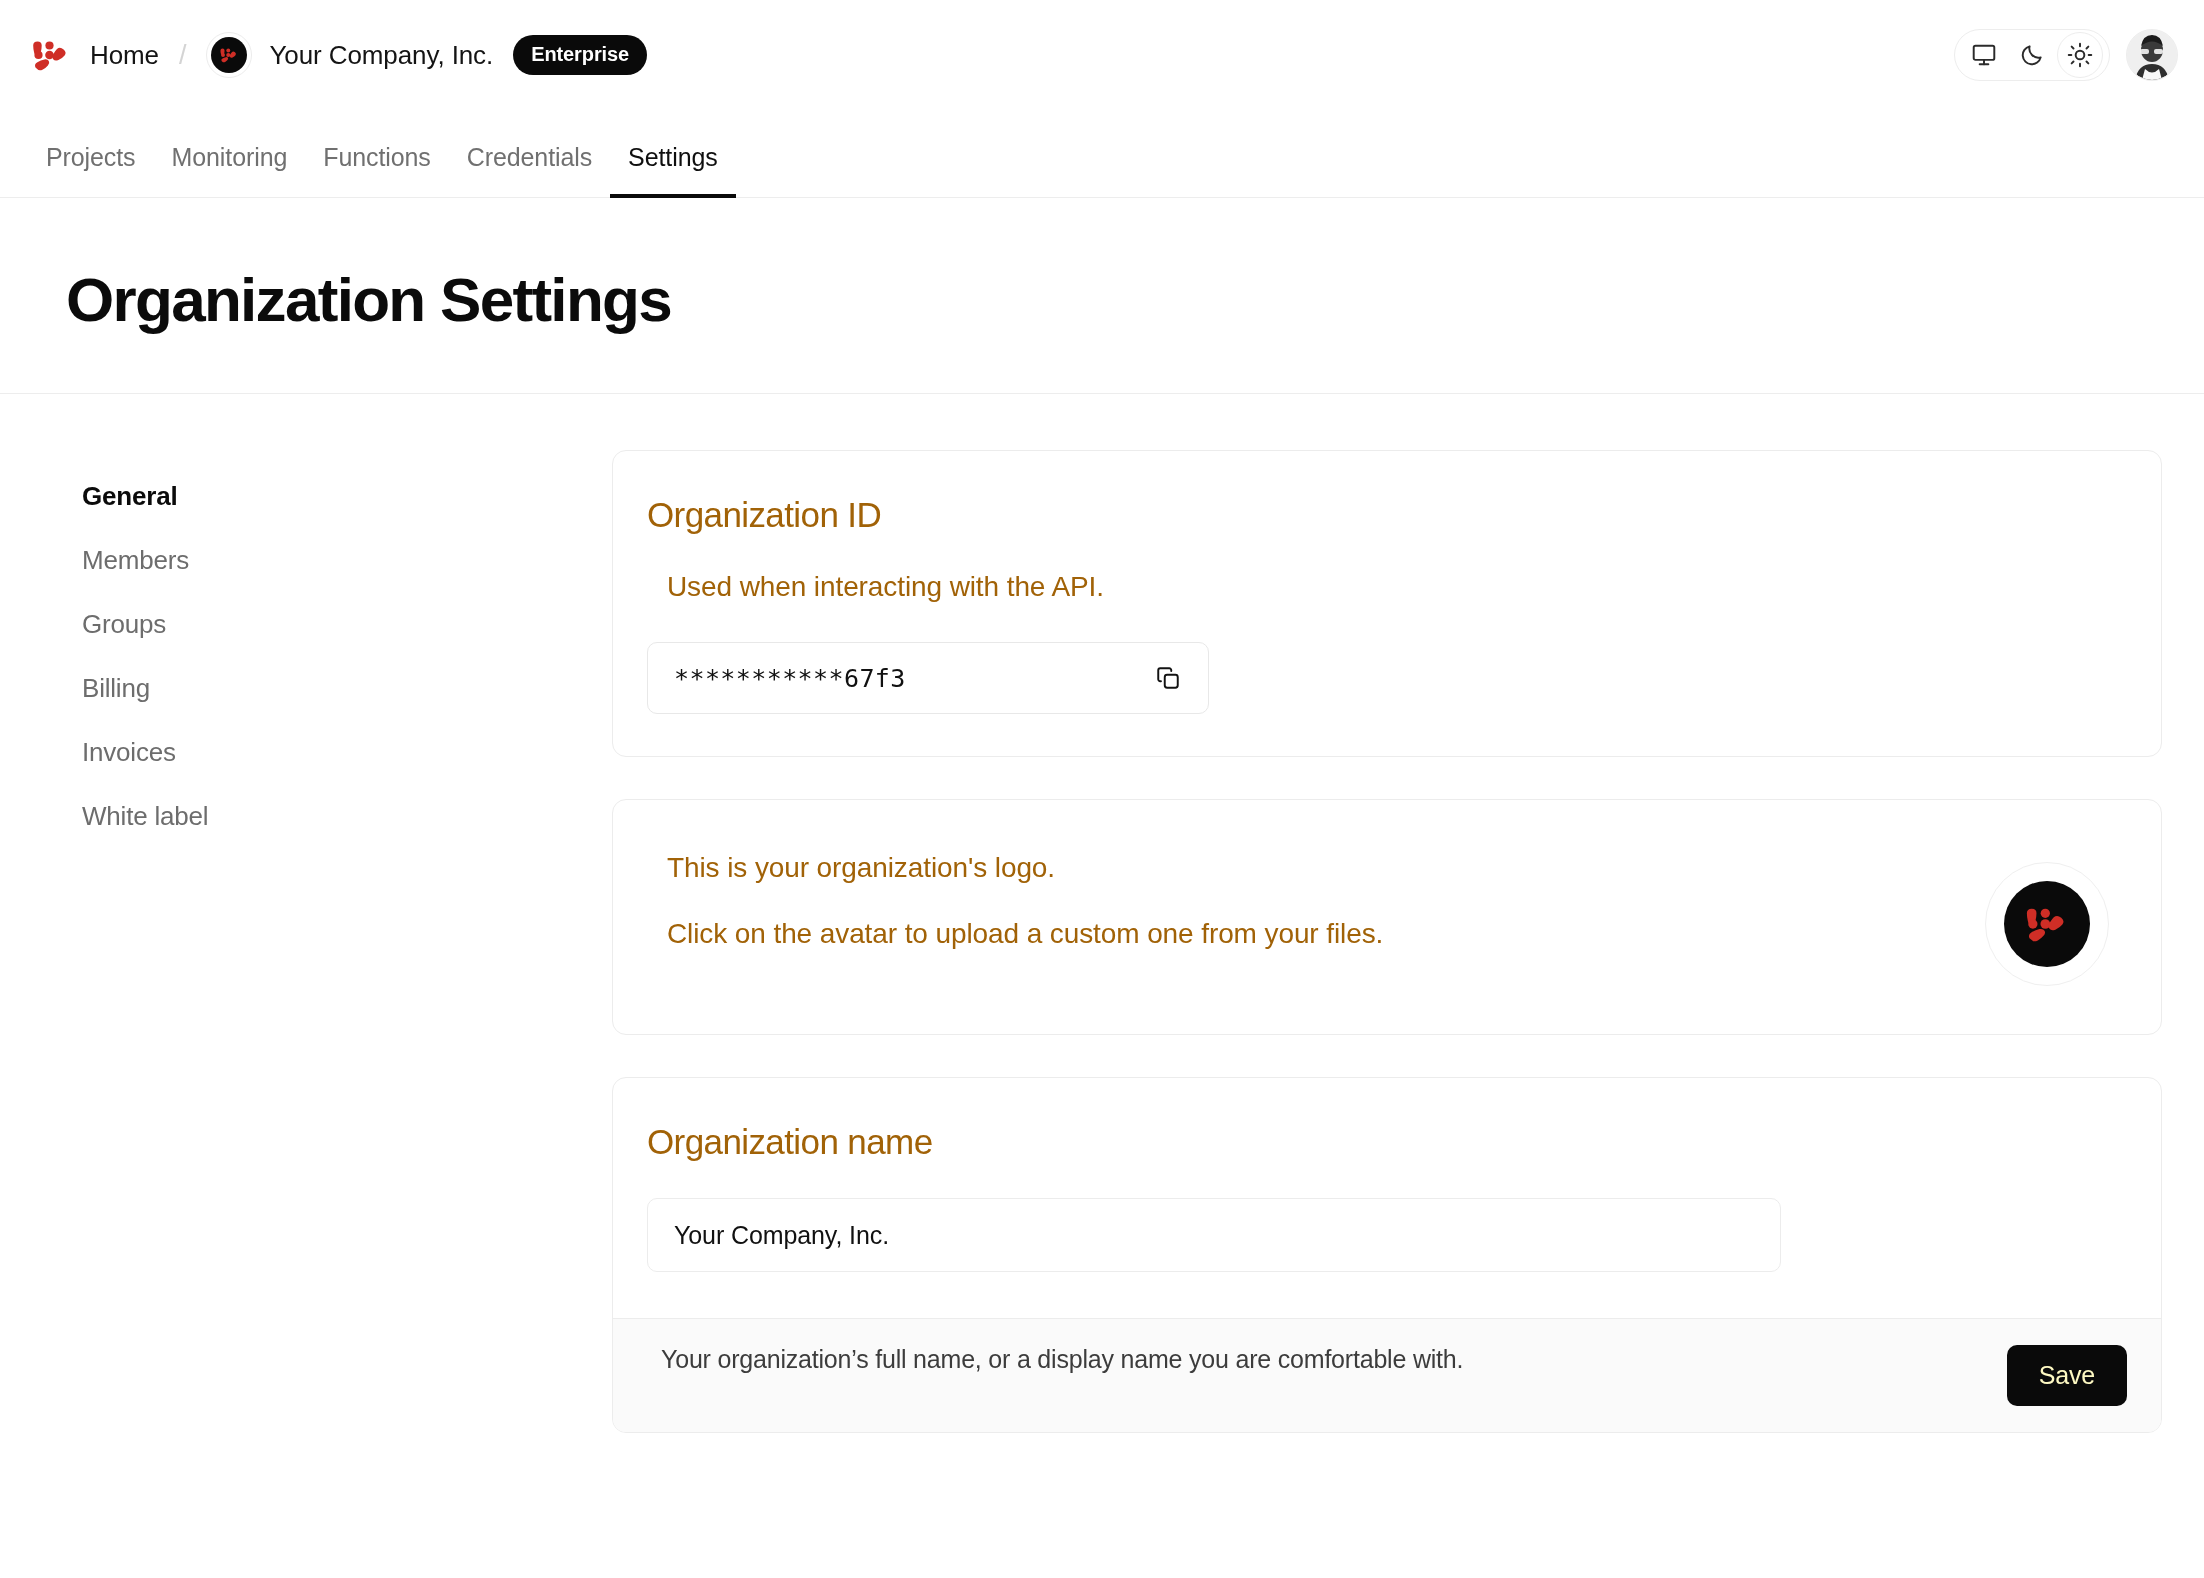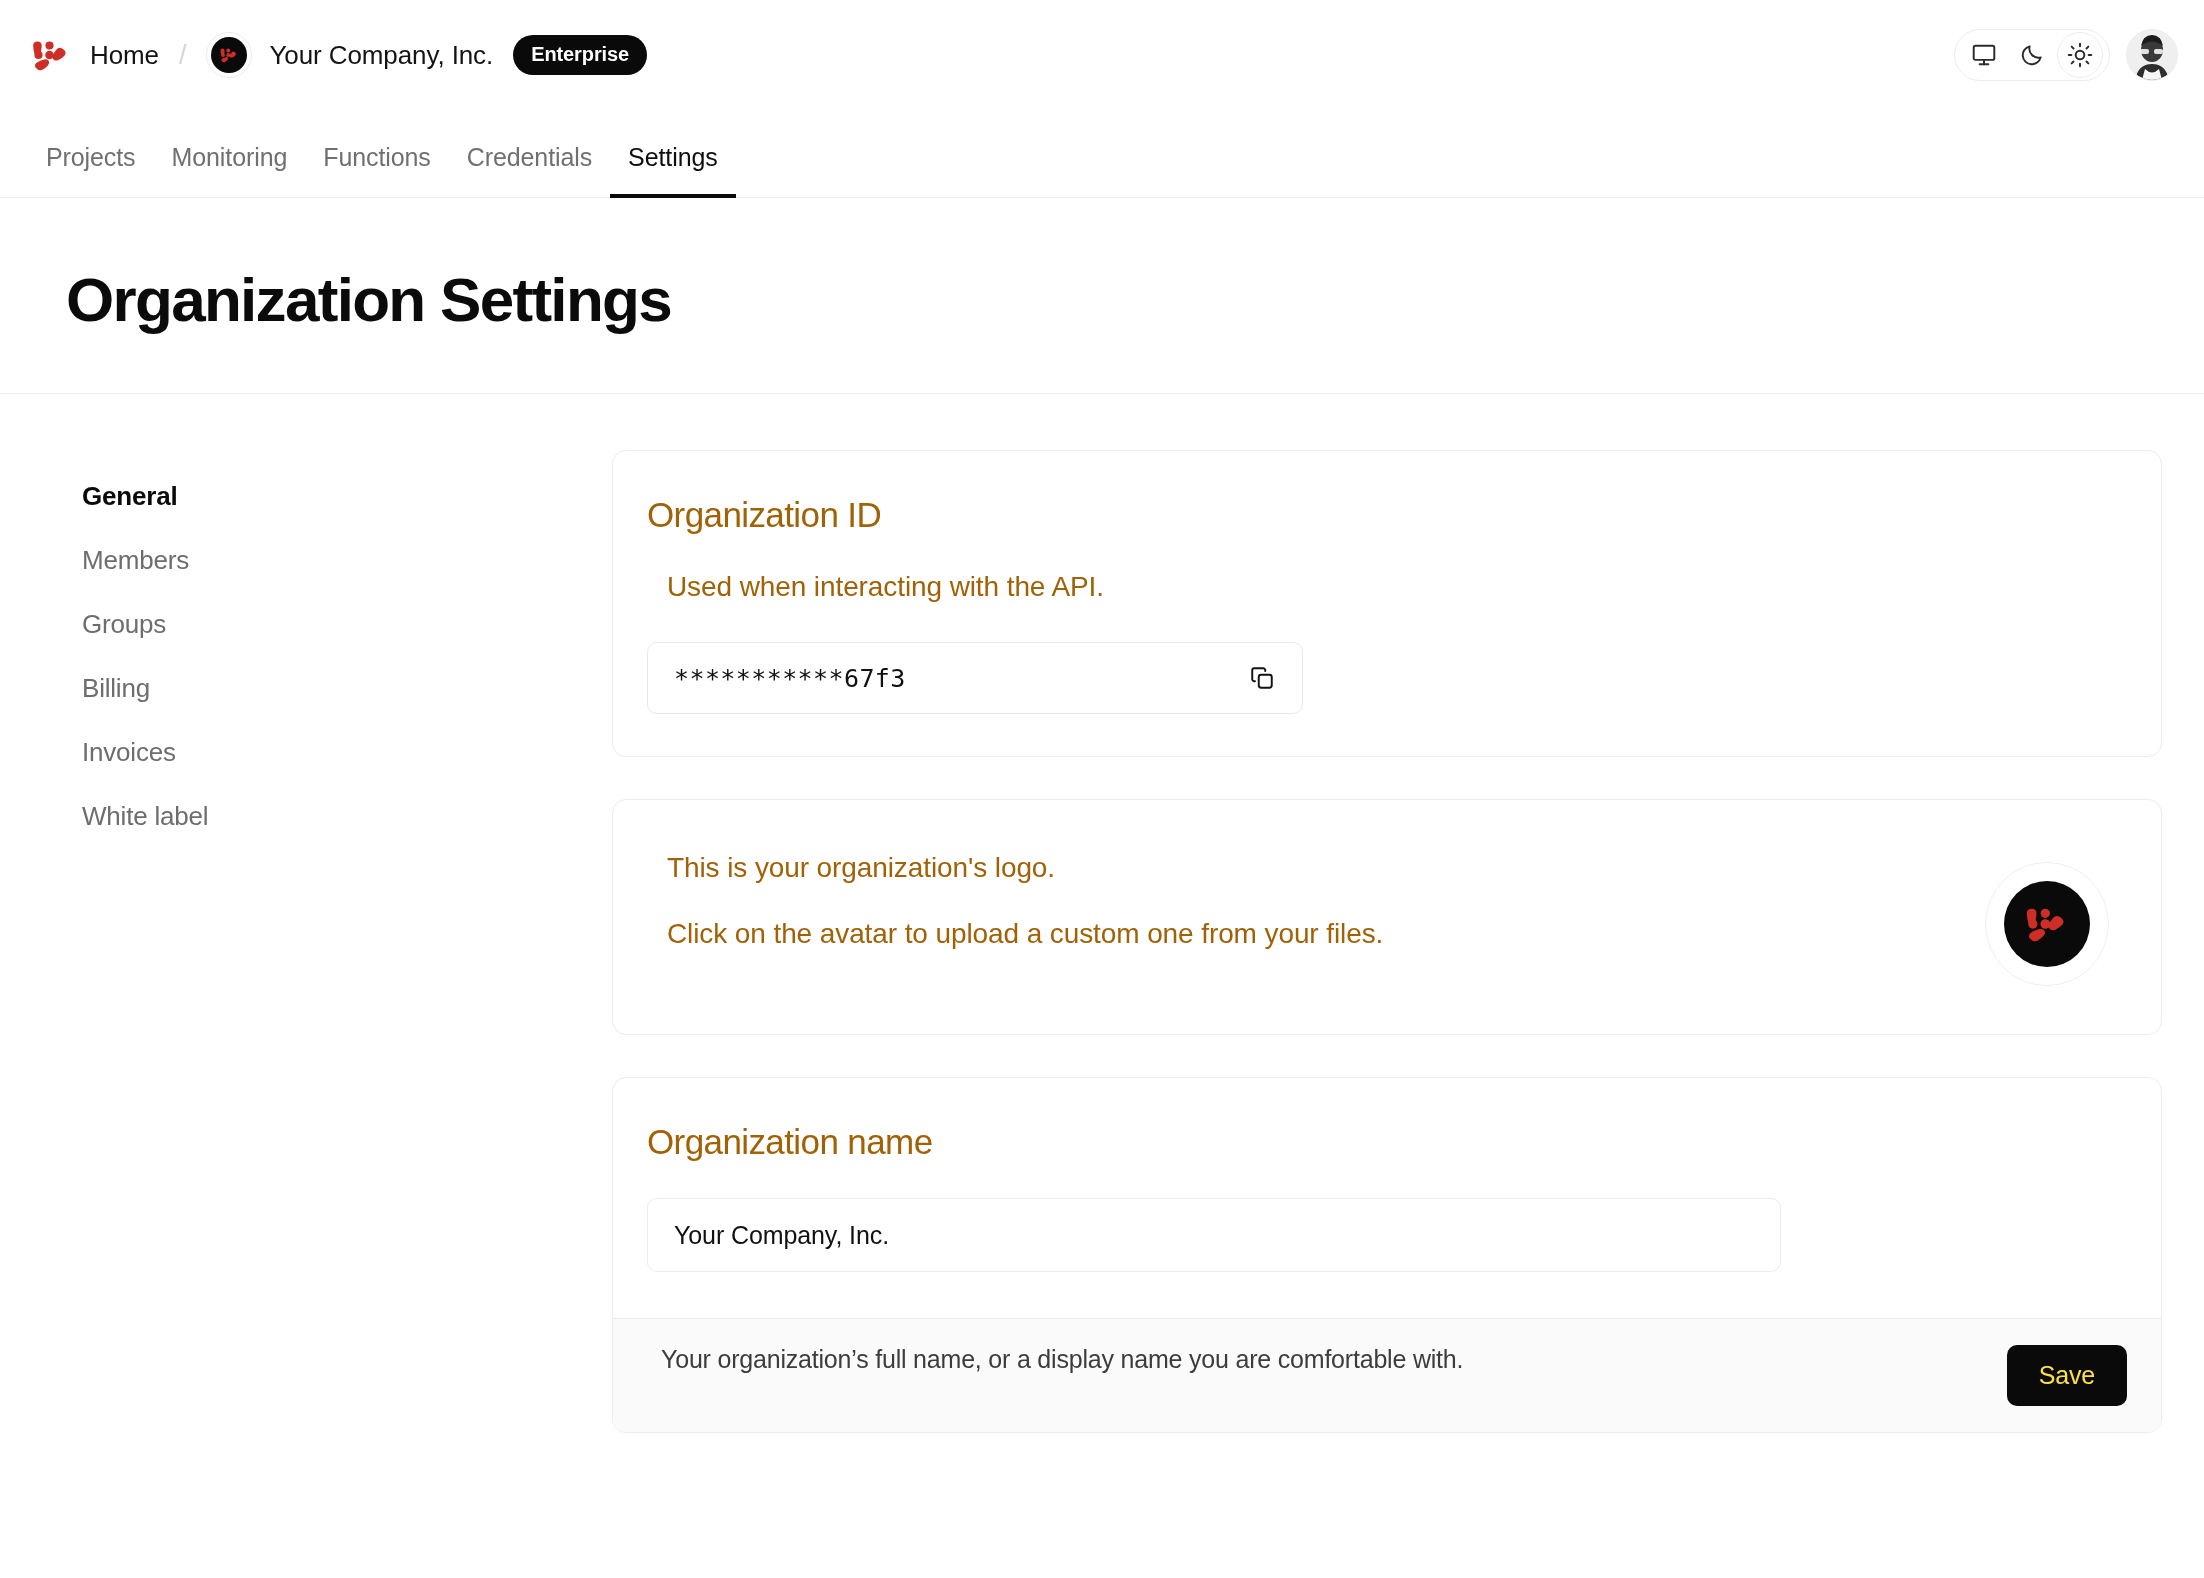--- a/index.html
+++ b/index.html
@@ -184,21 +184,21 @@
     font-size: 28px;
     color: #a16207;
     letter-spacing: -0.1px;
     line-height: 1.55;
     margin-left: 20px;
   }
 
   
   .idfield {
     margin-top: 34px;
-    width: 656px;
+    width: 562px;
     height: 72px;
     border: 1px solid #e8e8e8;
     border-radius: 10px;
     display: flex; align-items: center;
     padding: 0 22px 0 26px;
   }
   .idfield-value {
     flex: 1;
     font-family: "DejaVu Sans Mono", monospace;
     font-size: 25px;
@@ -261,21 +261,21 @@
     min-height: 108px;
   }
   .footer-hint {
     font-size: 25px;
     color: #3c3c3c;
     letter-spacing: -0.2px;
     margin-left: 14px;
   }
   .save-btn {
     background: #0a0a0a;
-    color: #fde047;
+    color: #fef9c3;
     font-size: 25px;
     font-weight: 400;
     border: none;
     border-radius: 10px;
     padding: 16px 32px;
     font-family: "Liberation Sans", sans-serif;
     letter-spacing: -0.2px;
     cursor: pointer;
   }
 </style>

